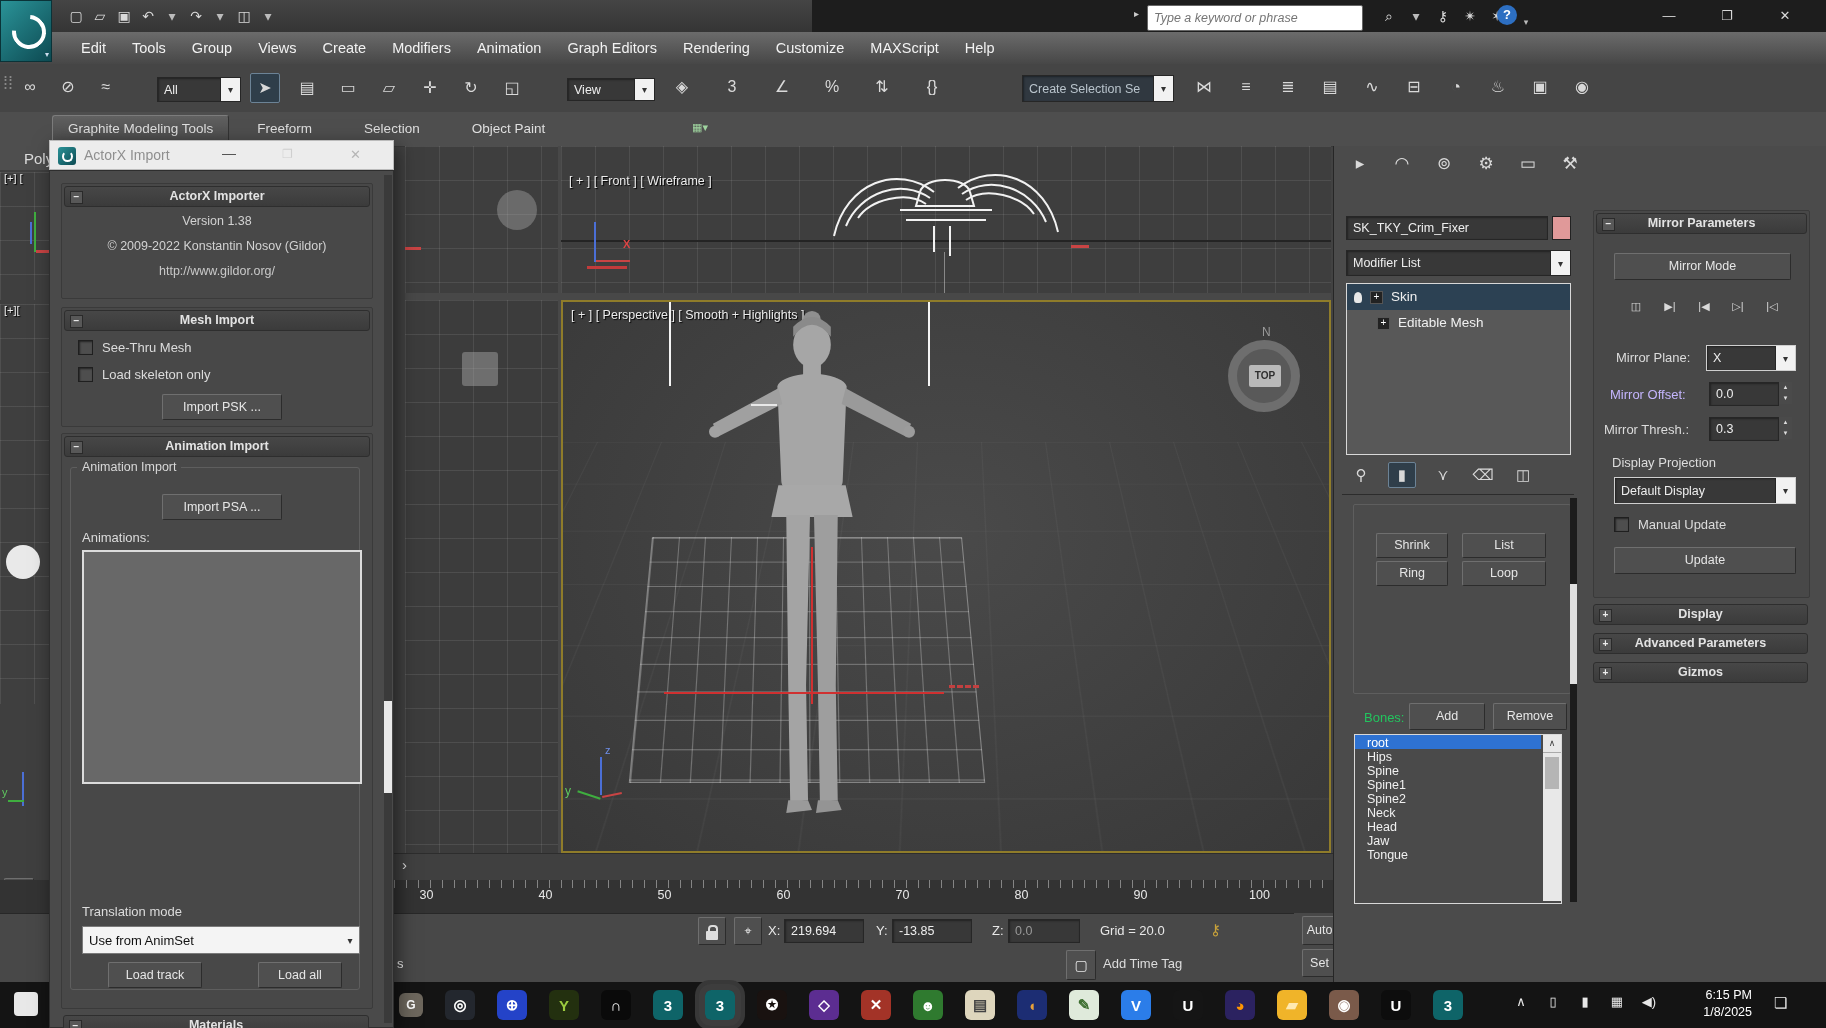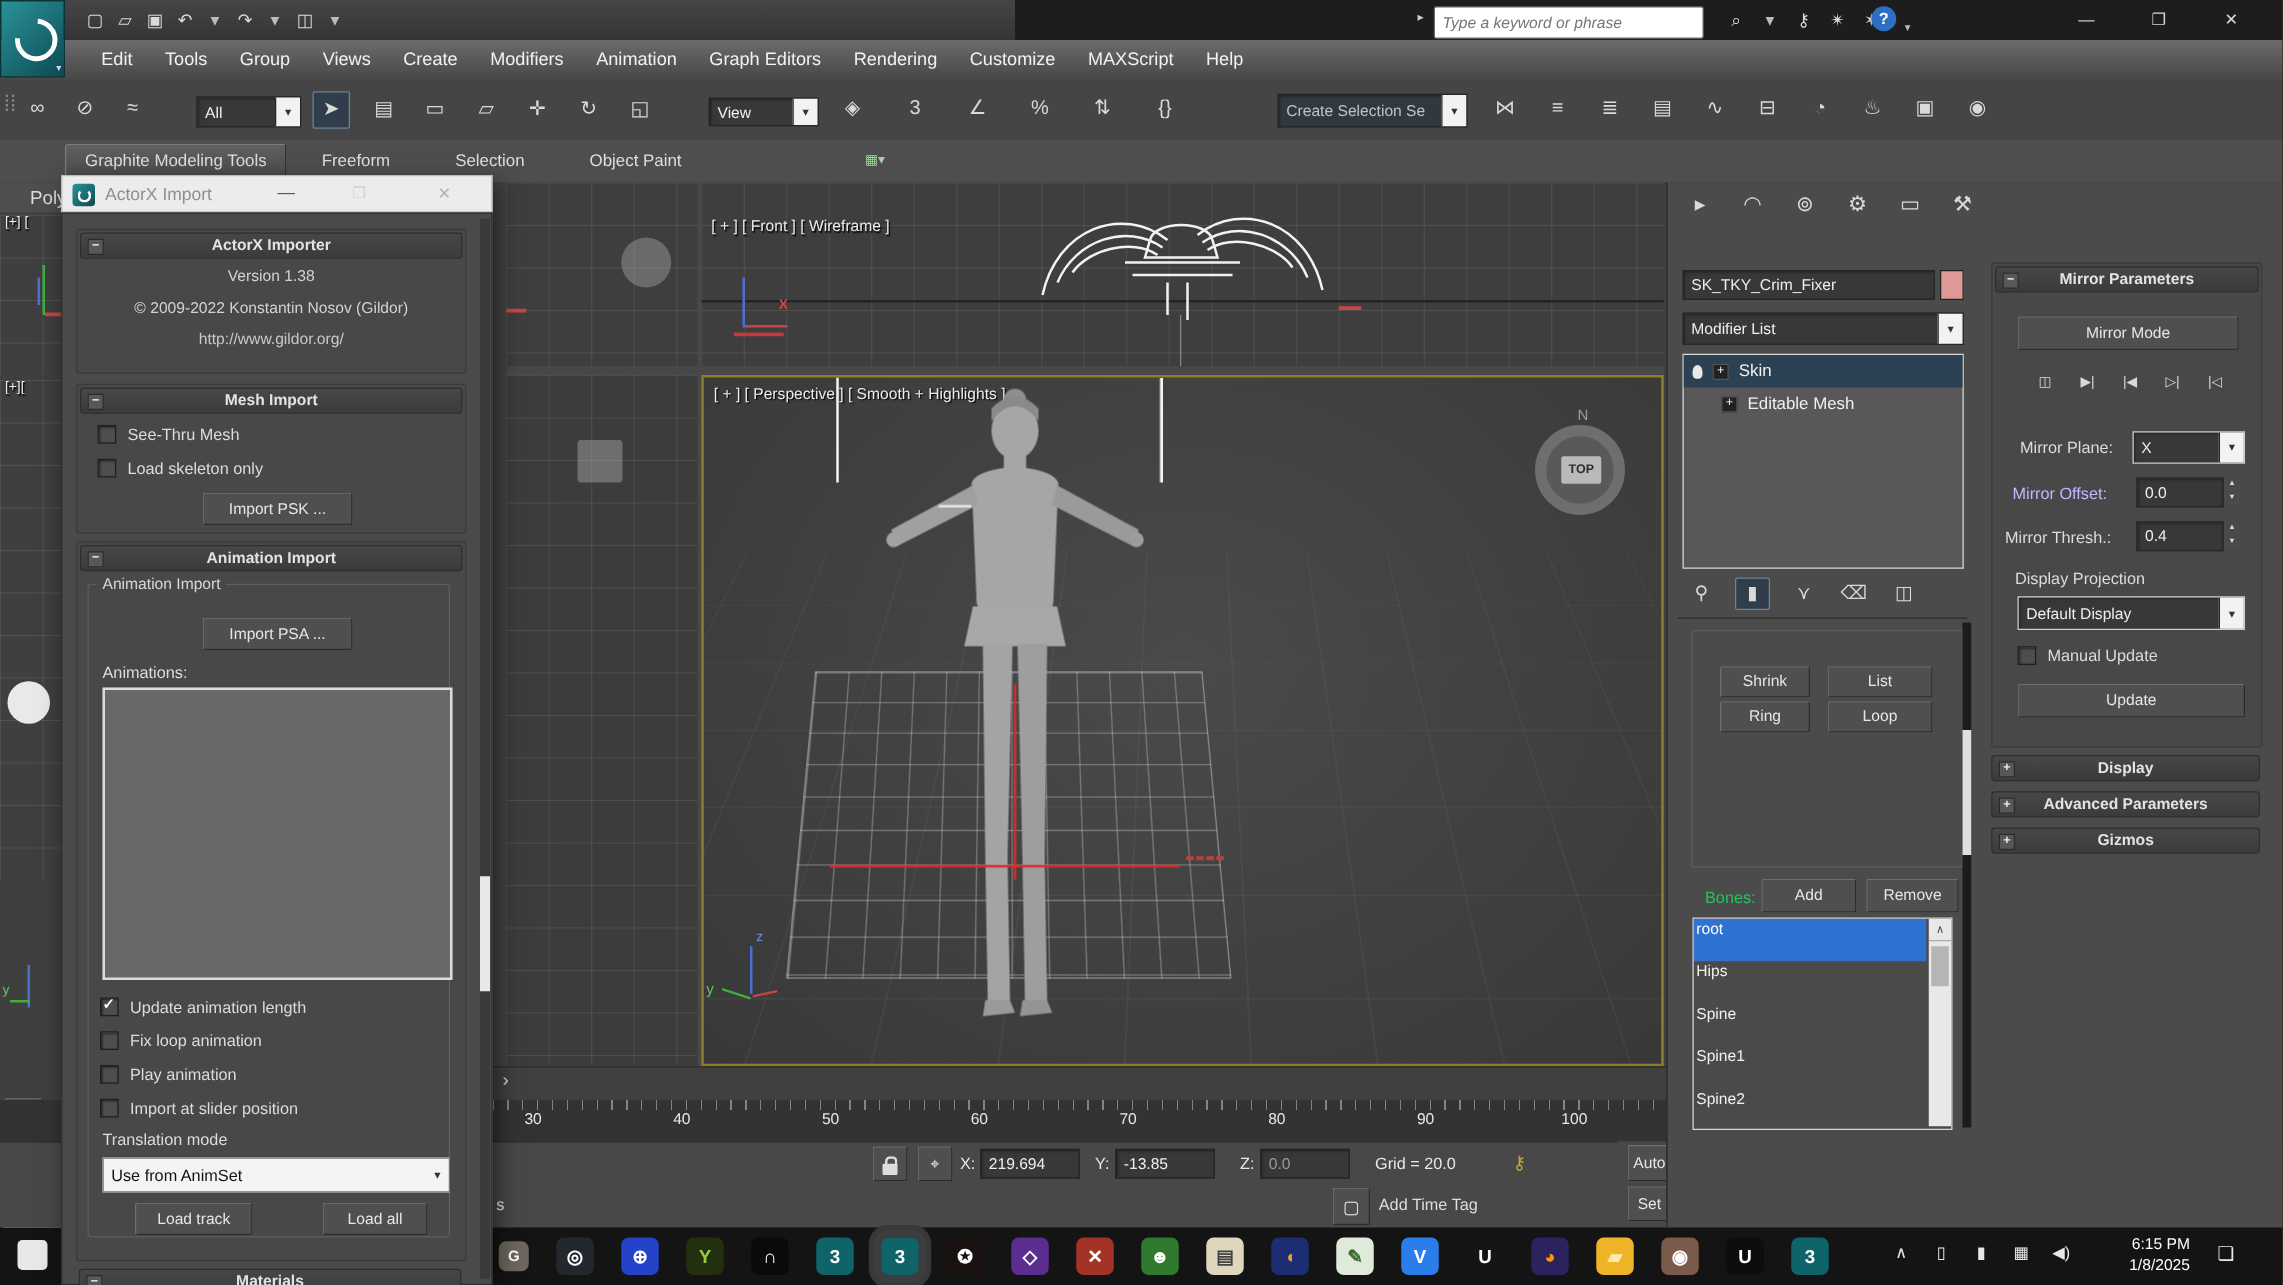--- a/index.html
+++ b/index.html
@@ -33,21 +33,21 @@
   
   .chkrow{display:flex;align-items:center;height:27px;color:#dcdcdc;font-size:13px}
   .chkrow.indent{padding-left:22px}
   .chk{width:13px;height:13px;background:#4e4e4e;border:1px solid #1f1f1f;box-shadow:inset 1px 1px 2px rgba(0,0,0,.55);
        margin-right:9px;position:relative;flex:none}
   .chkrow.on .chk::after{content:"✓";position:absolute;left:1px;top:-3px;color:#fff;font-weight:bold;font-size:12px}
   
   .gridbg{background-image:linear-gradient(rgba(200,200,200,.12) 1px,transparent 1px),
           linear-gradient(90deg,rgba(200,200,200,.12) 1px,transparent 1px);background-size:34px 34px}
   
-  .bonerow{height:34px;line-height:17.8px;padding-left:2px;color:#f0f0f0;font-size:12.5px}
+  .bonerow{height:14px;line-height:17.8px;padding-left:12px;color:#f0f0f0;font-size:12.5px}
   .bonerow.on{background:#2e72d2;color:#fff}
   .stackrow{height:26px;line-height:26px;color:#f0f0f0;font-size:13.5px;display:flex;align-items:center}
   .stackrow.on{background:#2c4153}
   .stackrow .bulb{width:8px;height:11px;border-radius:50% 50% 35% 35%;background:#e8e8e8;margin:0 8px 0 7px;visibility:hidden;flex:none}
   .stackrow.on .bulb{visibility:visible}
   .stackrow .pm{width:11px;height:11px;line-height:9px;background:#222;color:#fff;font-size:10px;text-align:center;
                 border:1px solid #555;margin-right:8px;flex:none}
   .stackrow:not(.on) .pm{margin-left:7px}
   
   .menuitem{padding:0 13px;height:32px;line-height:32px;color:#f2f2f2;font-size:14.5px}
@@ -484,21 +484,21 @@
       <span class="abs" style="left:16px;top:176px;color:#c4b5fd">Mirror Offset:</span>
       <div class="abs cdark" style="left:115px;top:171px;width:68px;height:22px">
         <span class="txt">0.0</span>
       </div>
       <span class="abs spin" style="left:184px;top:171px;height:22px">
           <span>▲</span>
           <span>▼</span>
         </span>
       <span class="abs" style="left:10px;top:211px;color:#dcdcdc">Mirror Thresh.:</span>
       <div class="abs cdark" style="left:115px;top:206px;width:68px;height:22px">
-        <span class="txt">0.4</span>
+        <span class="txt">0.3</span>
       </div>
       <span class="abs spin" style="left:184px;top:206px;height:22px">
           <span>▲</span>
           <span>▼</span>
         </span>
       <span class="abs" style="left:18px;top:244px;color:#dcdcdc">Display Projection</span>
       <div class="abs cdark" style="left:20px;top:266px;width:180px;height:25px;border:1px solid #cfcfcf">
         <span class="txt">Default Display</span>
           <span class="arr">▾</span>
       </div>
@@ -617,42 +617,20 @@
       <div class="rollbox" style="left:11px;top:262px;width:310px;height:574px">
         <div class="rollh" style="left:2px;top:2px;width:304px">
           <span class="pm">−</span><span>Animation Import</span>
         </div>
         <fieldset style="position:absolute;left:8px;top:26px;width:288px;height:528px;border:1px solid #5e5e5e;border-radius:3px;padding:0;margin:0">
           <legend style="margin-left:6px;padding:0 5px;color:#d8d8d8;font-size:12.5px">Animation Import</legend>
         </fieldset>
         <div class="abs btn3d" style="left:100px;top:60px;width:118px;height:24px;line-height:24px">Import PSA ...</div>
         <span style="position:absolute;left:20px;top:96px;color:#dcdcdc;font-size:13px">Animations:</span>
         <div class="abs" style="left:20px;top:116px;width:276px;height:230px;background:#686868;border:2px solid #dcdcdc"></div>
-        <div style="position:absolute;left:18px;top:358px">
-
-            <div class="chkrow on">
-              <span class="chk"></span>
-              <span>Update animation length</span>
-            </div>
-
-            <div class="chkrow">
-              <span class="chk"></span>
-              <span>Fix loop animation</span>
-            </div>
-
-            <div class="chkrow">
-              <span class="chk"></span>
-              <span>Play animation</span>
-            </div>
-
-            <div class="chkrow">
-              <span class="chk"></span>
-              <span>Import at slider position</span>
-            </div>
-          </div>
         <span style="position:absolute;left:20px;top:470px;color:#dcdcdc;font-size:13px">Translation mode</span>
         <div class="abs clite" style="left:20px;top:492px;width:276px;height:26px">
           <span class="txt">Use from AnimSet</span>
             <span class="arr">▾</span>
         </div>
         <div class="abs btn3d" style="left:46px;top:528px;width:92px;height:24px;line-height:24px">Load track</div>
         <div class="abs btn3d" style="left:196px;top:528px;width:82px;height:24px;line-height:24px">Load all</div>
       </div>
 
       <div class="rollh" style="left:13px;top:844px;width:304px">

